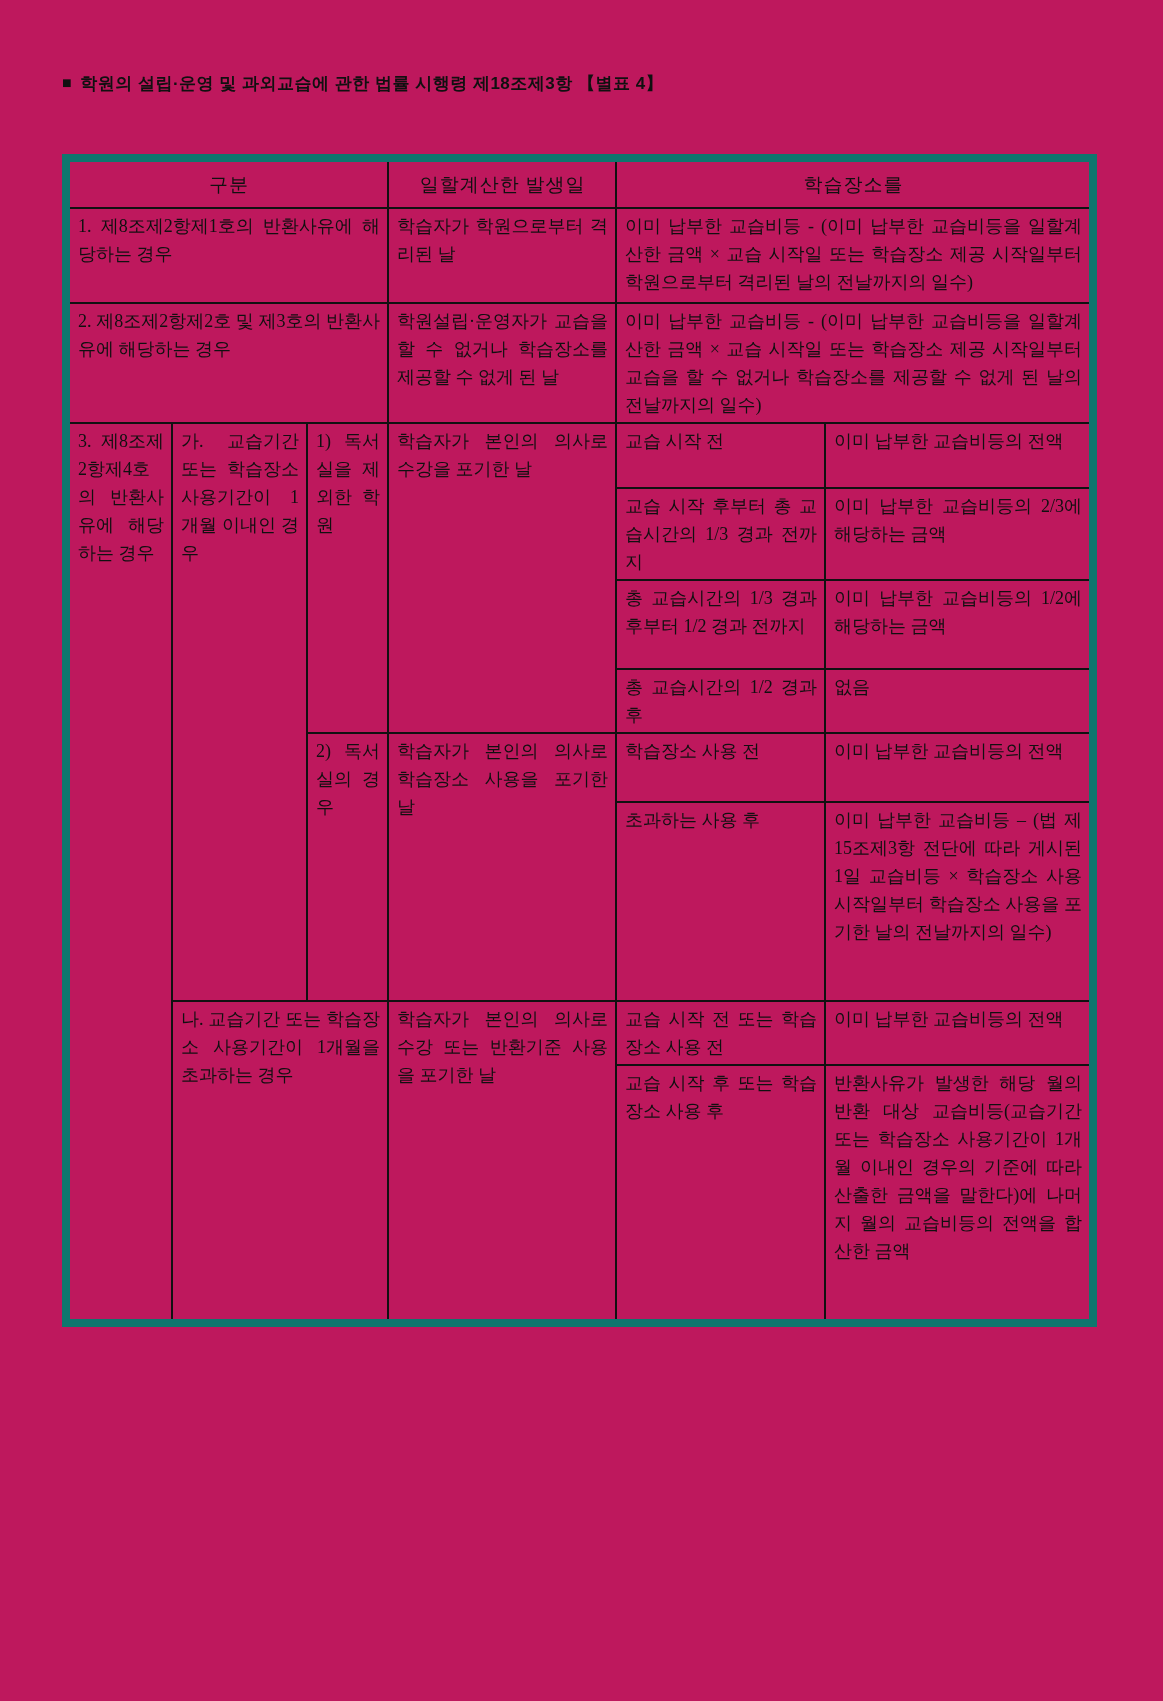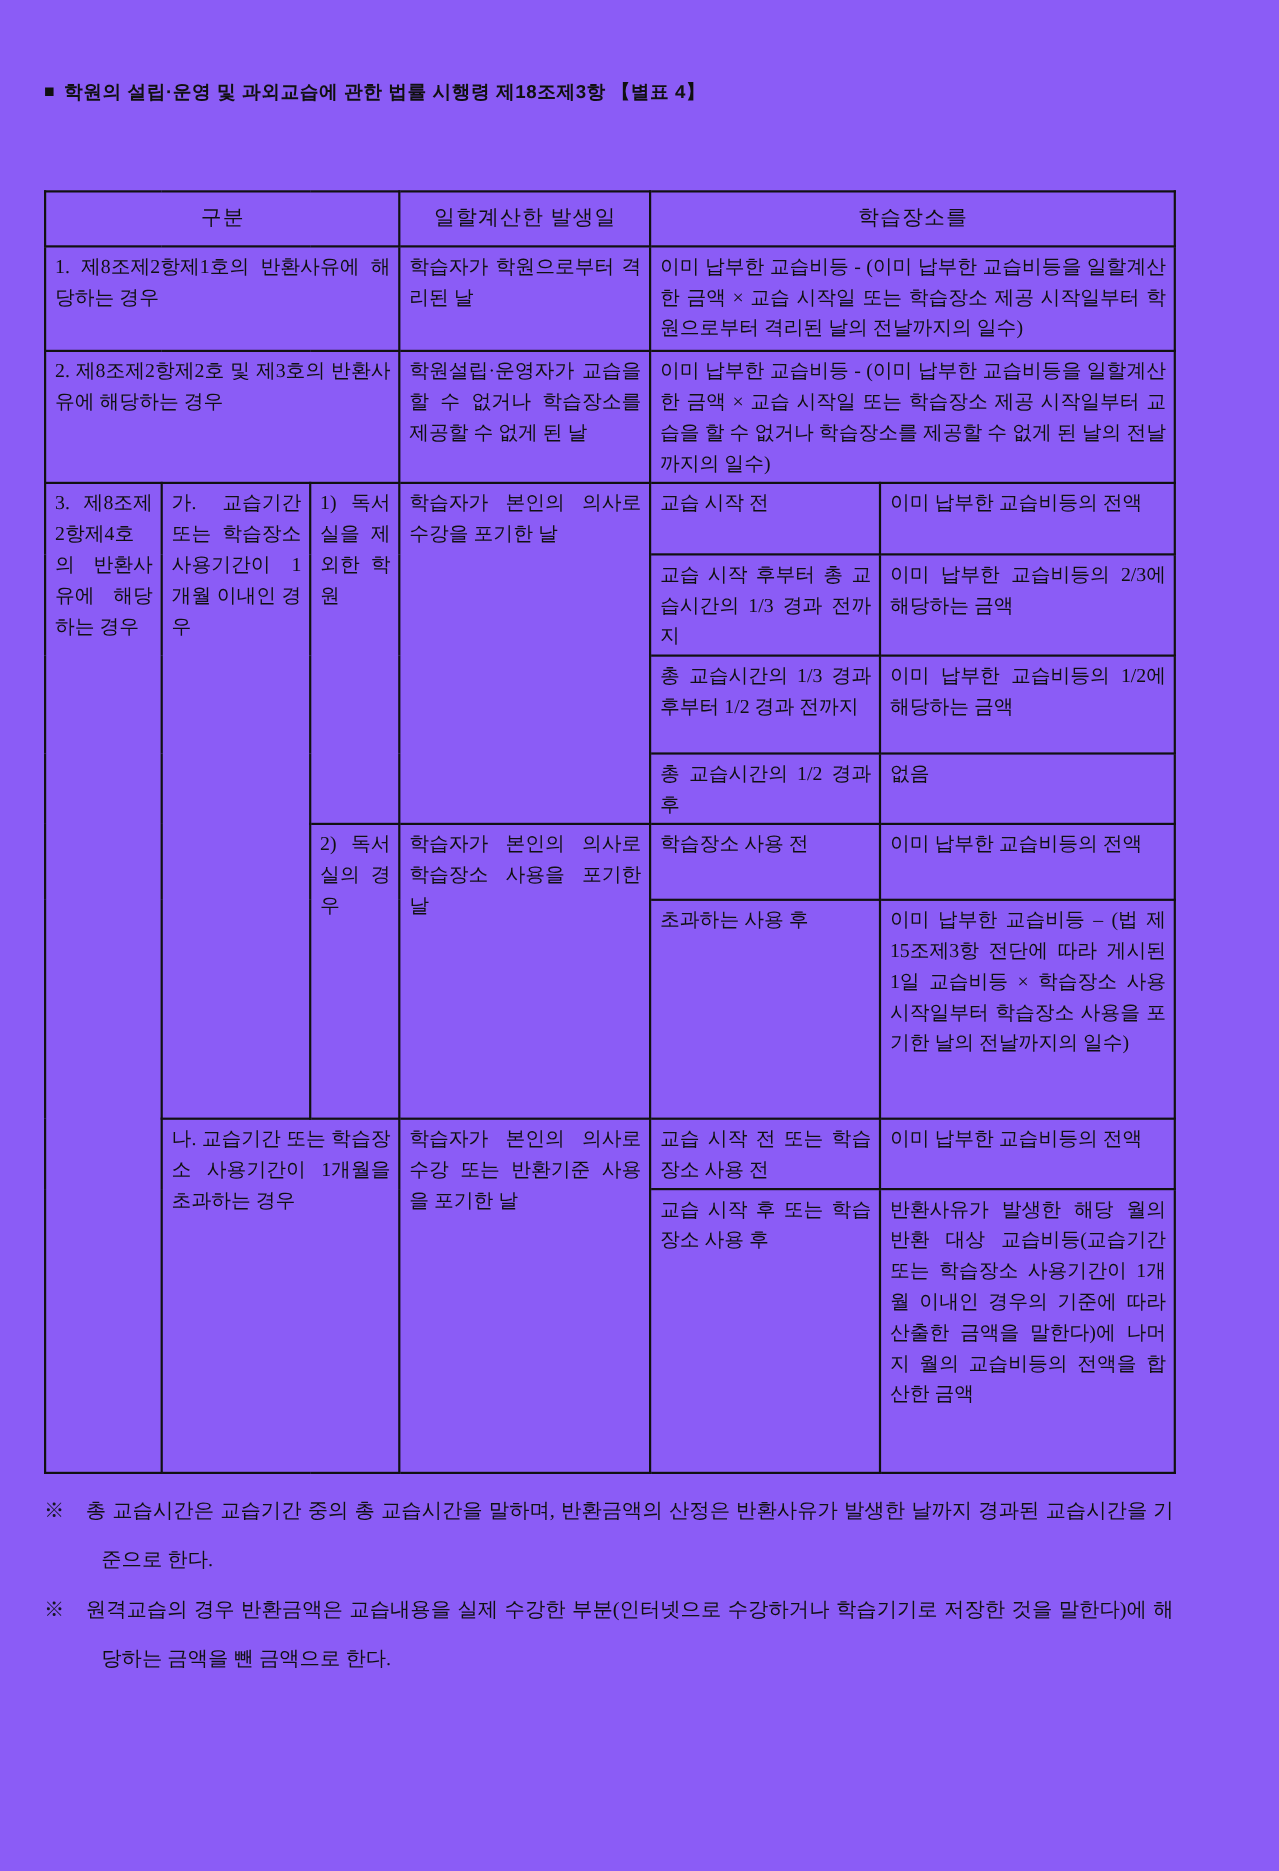--- a/index.html
+++ b/index.html
@@ -6,22 +6,22 @@
     margin: 0;
     padding: 0;
     background: #ffffff;
     color: #101010;
   }
   .page {
     position: relative;
     width: 1163px;
     height: 1701px;
     box-sizing: border-box;
-    padding: 72px 62px 0 40px;
-    background: #8b5cf6;
+    padding: 72px 62px 0 62px;
+    background: #be185d;
     font-family: "Liberation Serif", "DejaVu Serif", serif;
     overflow: hidden;
   }
   .header-note {
     font-family: "Liberation Sans", "DejaVu Sans", sans-serif;
     font-size: 17px;
     font-weight: 600;
     line-height: 24px;
     letter-spacing: 0.5px;
     white-space: nowrap;
@@ -35,25 +35,25 @@
   .doc-title {
     margin: 40px 0 0 0;
     font-size: 29px;
     font-weight: bold;
     line-height: 42px;
     text-align: center;
     word-spacing: 14px;
     letter-spacing: 2px;
   }
   table.refund {
-    margin-top: 76px;
+    margin-top: 58px;
     border-collapse: collapse;
     table-layout: fixed;
     width: 1027px;
-    border: 1px solid #0f766e;
+    border: 8px solid #0f766e;
   }
   table.refund th,
   table.refund td {
     border: 2px solid #111111;
     box-sizing: border-box;
     padding: 3px 7px 3px 8px;
     vertical-align: top;
     font-size: 18px;
     line-height: 28px;
     text-align: justify;
@@ -158,18 +158,14 @@
         <td>교습 시작 전 또는 학습장소 사용 전</td>
         <td>이미 납부한 교습비등의 전액</td>
       </tr>
       <tr style="height:258px">
         <td>교습 시작 후 또는 학습장소 사용 후</td>
         <td>반환사유가 발생한 해당 월의 반환 대상 교습비등(교습기간 또는 학습장소 사용기간이 1개월 이내인 경우의 기준에 따라 산출한 금액을 말한다)에 나머지 월의 교습비등의 전액을 합산한 금액</td>
       </tr>
     </tbody>
   </table>
 
-  <div class="footnotes">
-    <p><span class="ref-mark">※</span><span>총 교습시간은 교습기간 중의 총 교습시간을 말하며, 반환금액의 산정은 반환사유가 발생한 날까지 경과된 교습시간을 기준으로 한다.</span></p>
-    <p><span class="ref-mark">※</span><span>원격교습의 경우 반환금액은 교습내용을 실제 수강한 부분(인터넷으로 수강하거나 학습기기로 저장한 것을 말한다)에 해당하는 금액을 뺀 금액으로 한다.</span></p>
-  </div>
 
 </div>
 
 </body></html>

